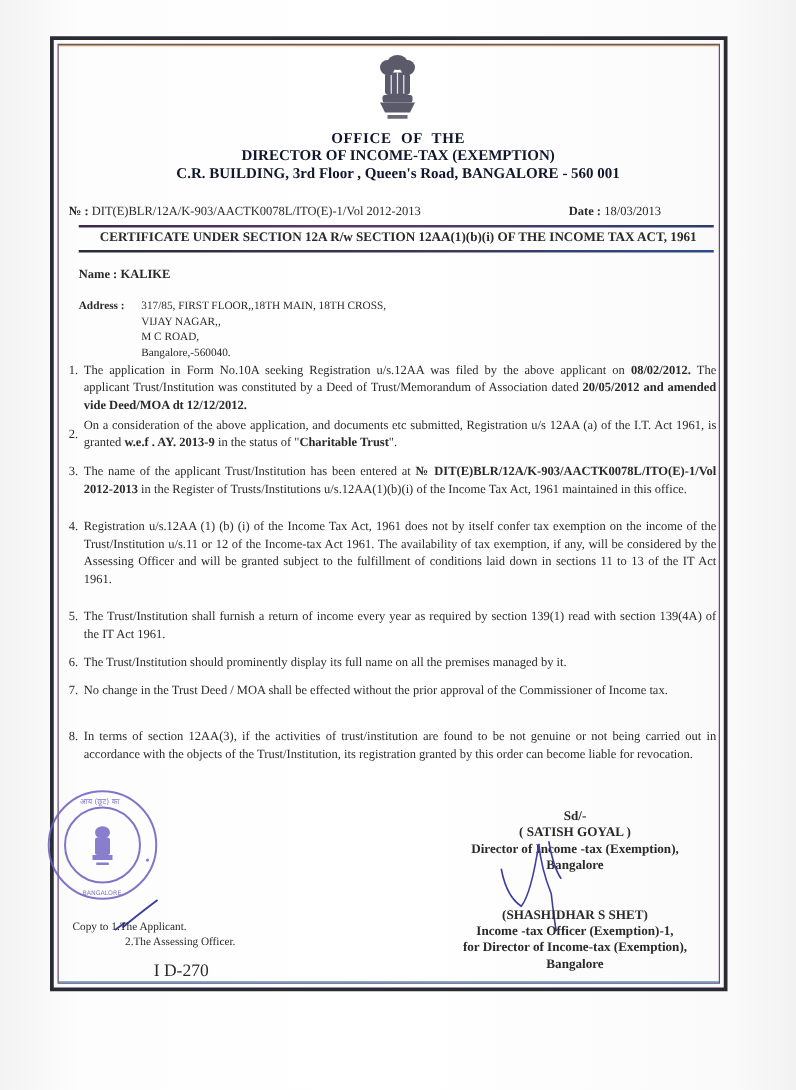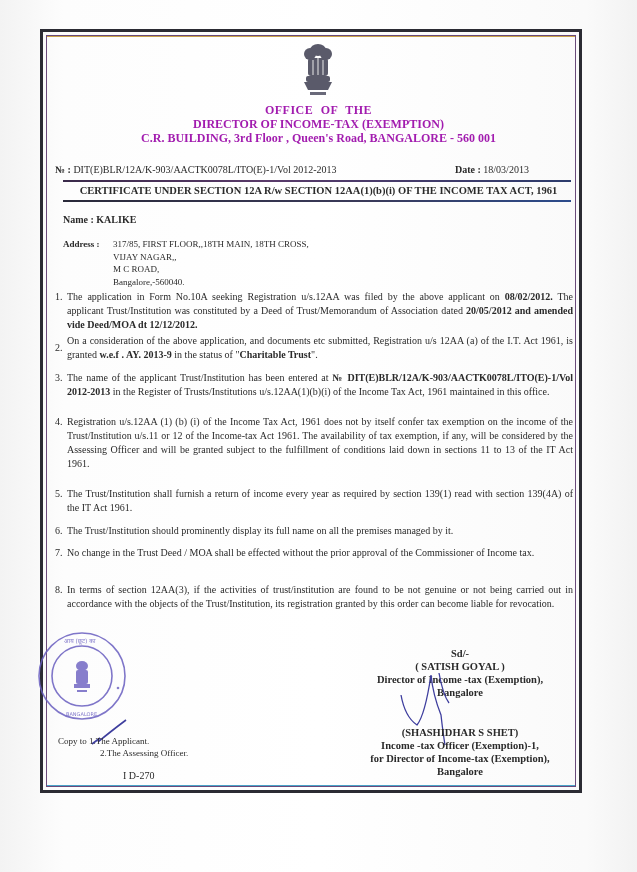--- a/index.html
+++ b/index.html
@@ -18,21 +18,21 @@
       position: absolute; left: 40px; top: 29px; width: 542px; height: 764px;
       border: 3px solid #2b2b33;
       box-sizing: border-box;
     }
     .frame-inner {
       position: absolute; left: 3px; top: 3px; right: 3px; bottom: 3px;
       border: 1px solid #6a4a7a;
       box-shadow: inset 0 1px 0 #c9a24a, inset 0 -1px 0 #4aa3c9;
     }
     .emblem { position: absolute; left: 298px; top: 40px; width: 40px; height: 60px; }
-    .hdr { position: absolute; left: 40px; width: 557px; text-align: center; font-weight: bold; color: #a21caf; }
+    .hdr { position: absolute; left: 40px; width: 557px; text-align: center; font-weight: bold; color: #0f172a; }
     .hdr1 { top: 103px; font-size: 12px; letter-spacing: 0.5px; word-spacing: 4px; }
     .hdr2 { top: 117px; font-size: 12px; }
     .hdr3 { top: 131px; font-size: 12px; }
     .refline {
       position: absolute; left: 55px; top: 164px; font-size: 10px; font-weight: bold;
     }
     .refline .no { font-weight: bold; }
     .refline .num { font-weight: normal; }
     .dateline { position: absolute; left: 455px; top: 164px; font-size: 10px; font-weight: bold; }
     .dateline .val { font-weight: normal; }
@@ -70,21 +70,21 @@
     .b { font-weight: bold; }
     .sign {
       position: absolute; left: 340px; width: 240px; text-align: center; font-weight: bold;
       font-size: 10.5px; line-height: 13px; margin-top: 15px;
     }
     .sign1 { top: 632px; }
     .sign2 { top: 711px; }
     .seal { position: absolute; left: 36px; top: 630px; width: 92px; height: 92px; }
     .copy { position: absolute; left: 58px; top: 735px; font-size: 9px; line-height: 12px; }
     .copy .l2 { margin-left: 42px; display: block; }
-    .dcode { position: absolute; left: 123px; top: 770px; font-size: 10px; text-align: center; }
+    .dcode { position: absolute; left: 123px; top: 770px; font-size: 14px; text-align: center; }
     .sigmark { position: absolute; left: 395px; top: 655px; width: 80px; height: 90px; }
     .tick { position: absolute; left: 88px; top: 718px; width: 40px; height: 30px; }
   </style>
 </head>
 <body>
 
 <div class="scan-shade"></div>
 
 <div class="frame">
   <div class="frame-inner"></div>

